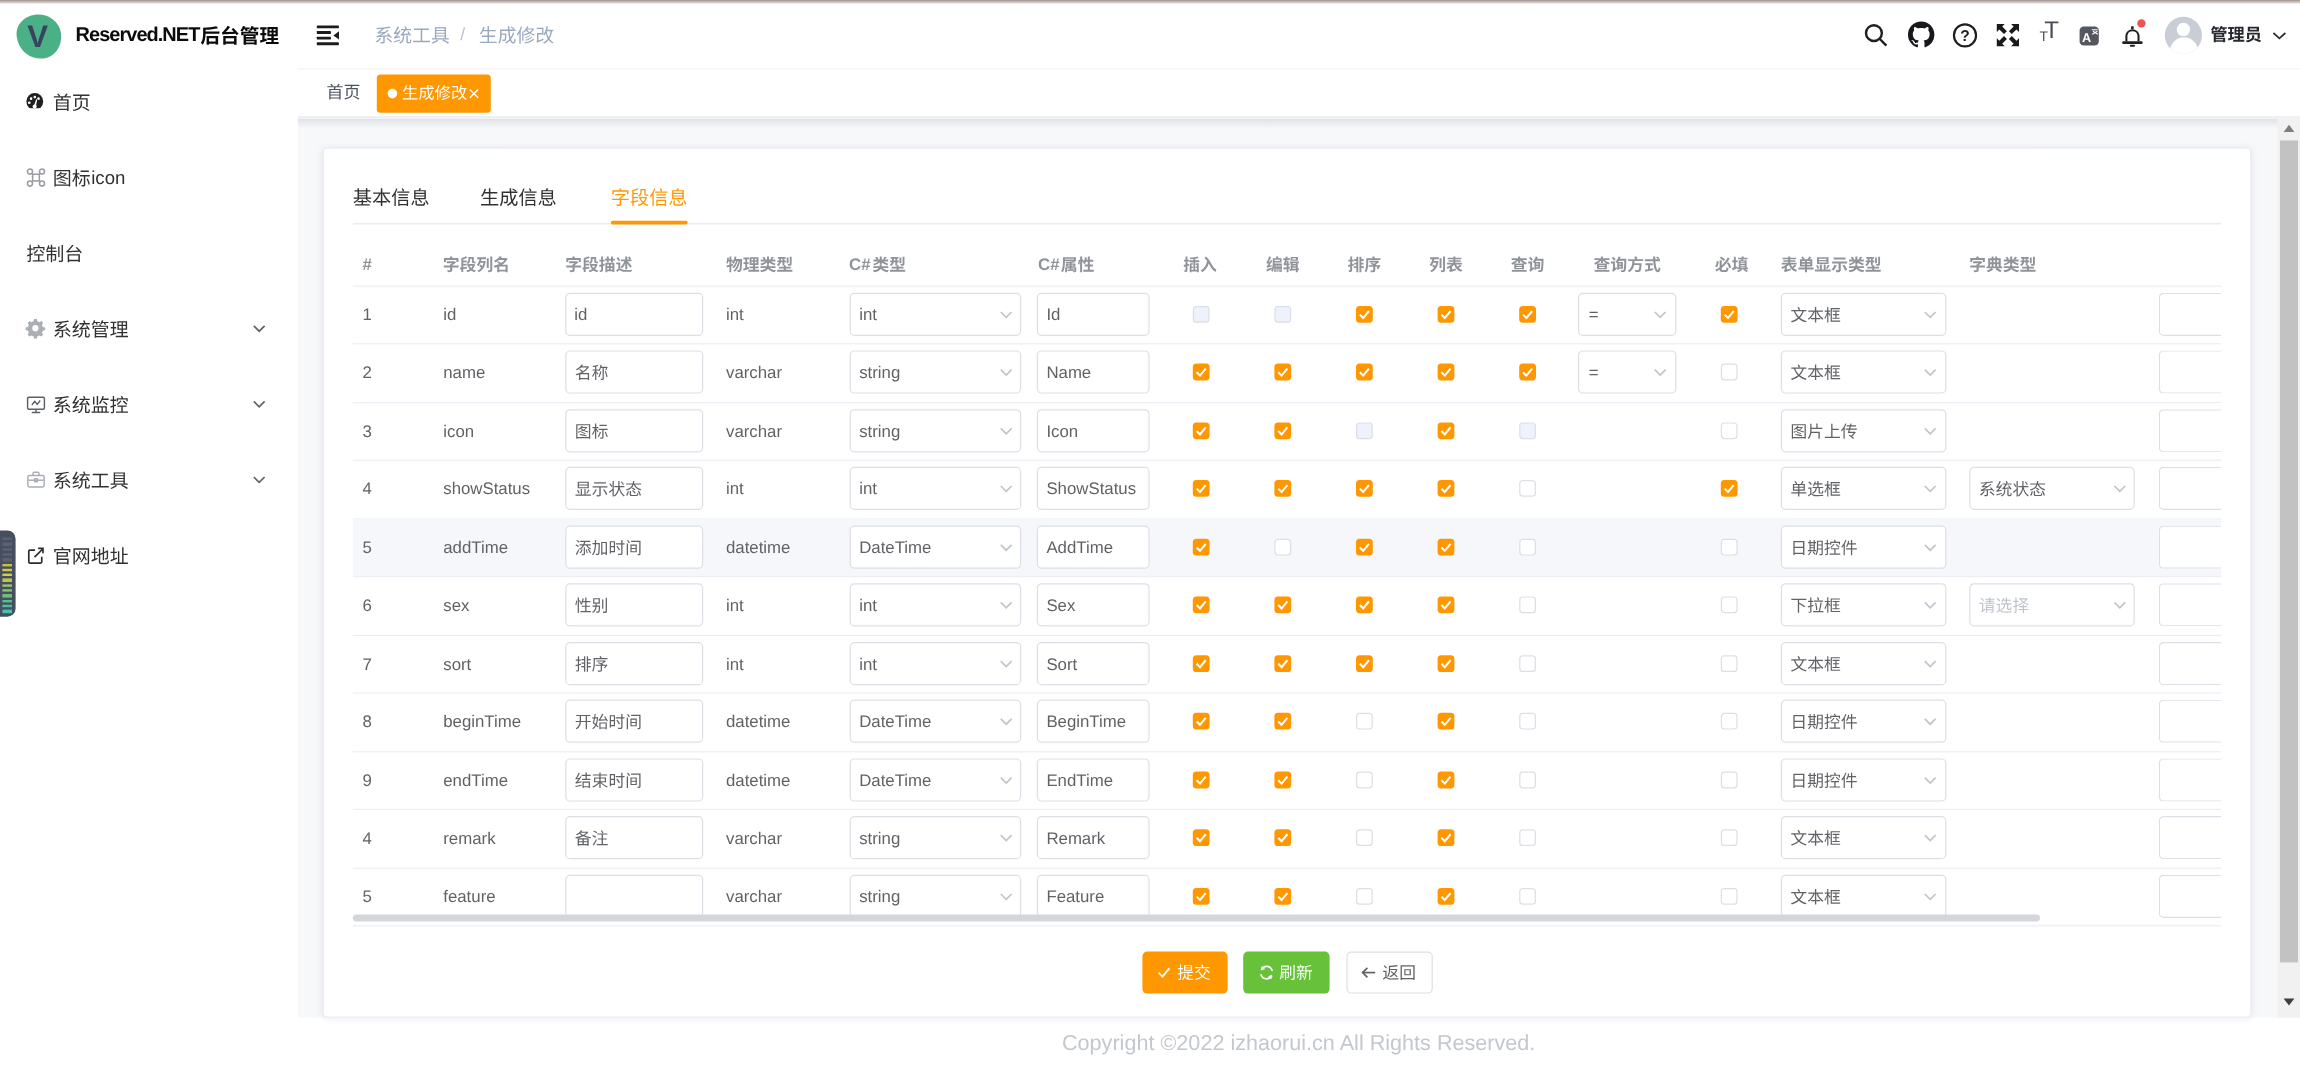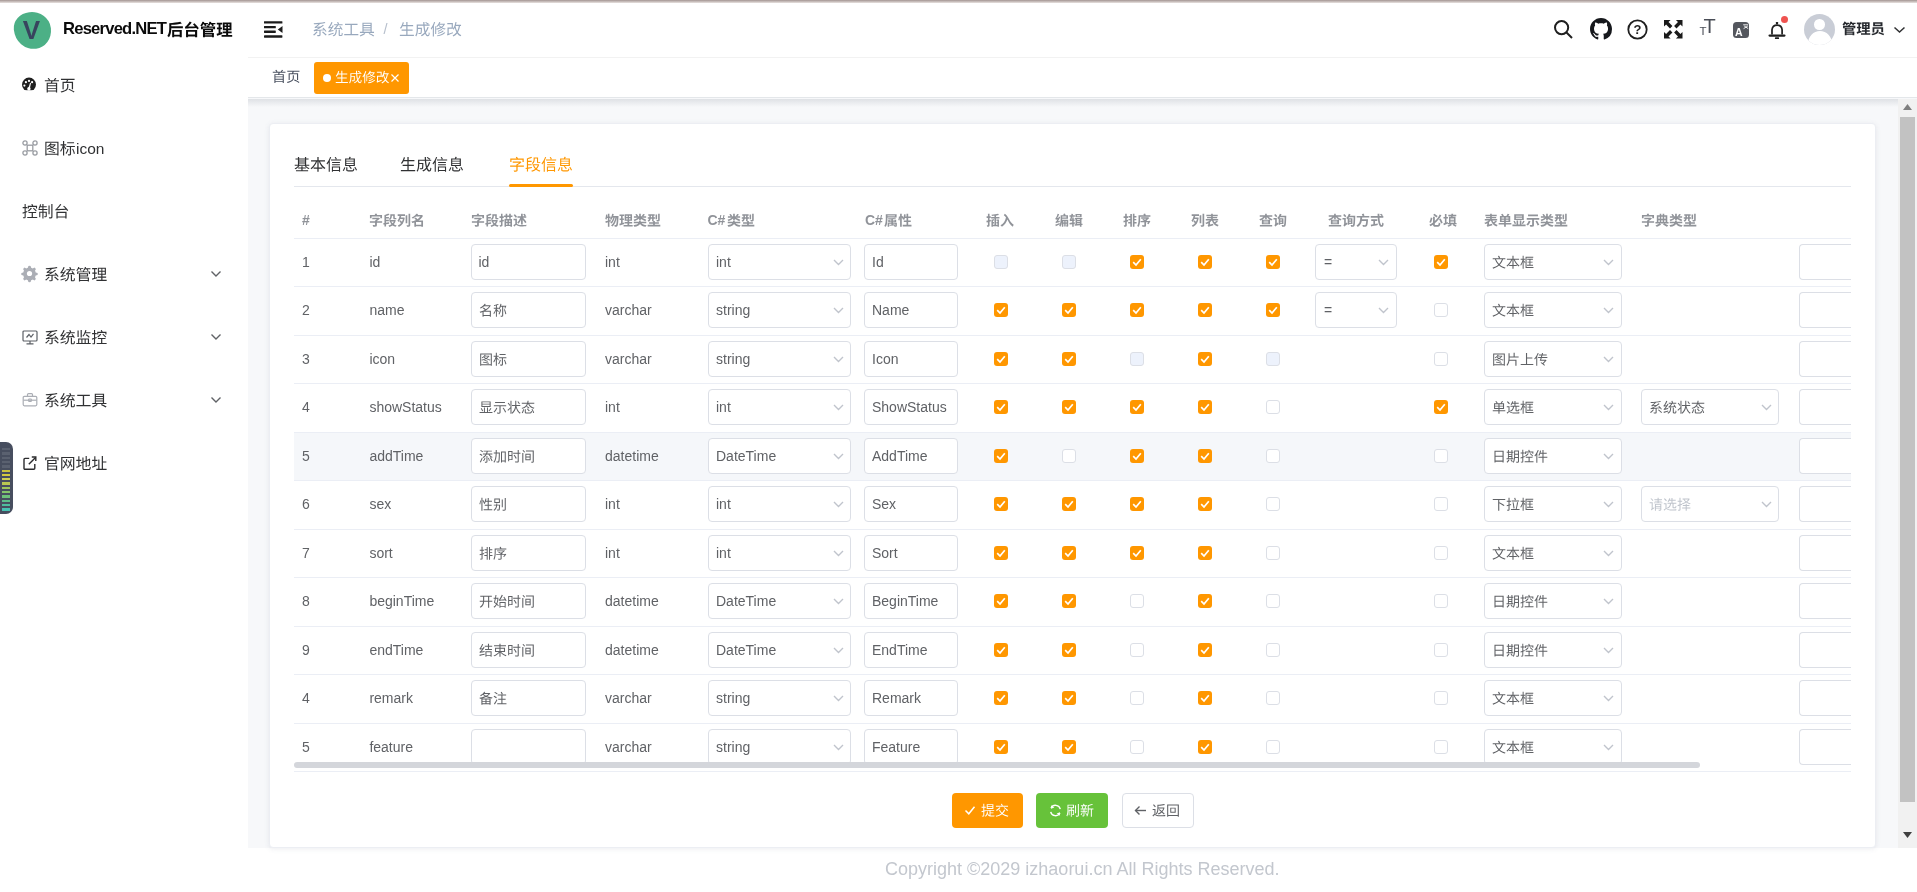--- a/index.html
+++ b/index.html
@@ -1070,21 +1070,21 @@
         <path d="M1.5 5.5h10.5"></path>
         <path d="M5.5 1.5 1.5 5.5 5.5 9.5"></path>
       </g>
     </svg>
     <svg class="tx " style="left:1152.0px;top:803.2px" width="28.0" height="18.2">
       <g fill="#606266" transform="translate(0,12.60) scale(0.01400,-0.01400)">
         <use href="#r8FD4" x="0"></use>
         <use href="#r56DE" x="1000"></use>
       </g>
     </svg>
-    <div class="lat " style="left:885.0px;top:856.0px;font-size:18.0px;color:#c3c7ce;font-weight:400;line-height:27.0px">Copyright ©2029 izhaorui.cn All Rights Reserved.</div>
+    <div class="lat " style="left:885.0px;top:856.0px;font-size:18.0px;color:#c3c7ce;font-weight:400;line-height:27.0px">Copyright ©2022 izhaorui.cn All Rights Reserved.</div>
     <div class="abs" style="left:1898px;top:98.5px;width:19px;height:749.5px;background:#f1f1f1"></div>
     <svg class="abs" style="left:1903px;top:104px" width="9" height="6" viewBox="0 0 9 6">
       <path fill="#7e7e7e" d="M4.5 0 9 6H0z"></path>
     </svg>
     <div class="abs" style="left:1900px;top:117px;width:15px;height:685px;background:#c2c2c2"></div>
     <svg class="abs" style="left:1903px;top:832px" width="9" height="6" viewBox="0 0 9 6">
       <path fill="#3f3f3f" d="M4.5 6 9 0H0z"></path>
     </svg>
   </div>
 </body></html>

